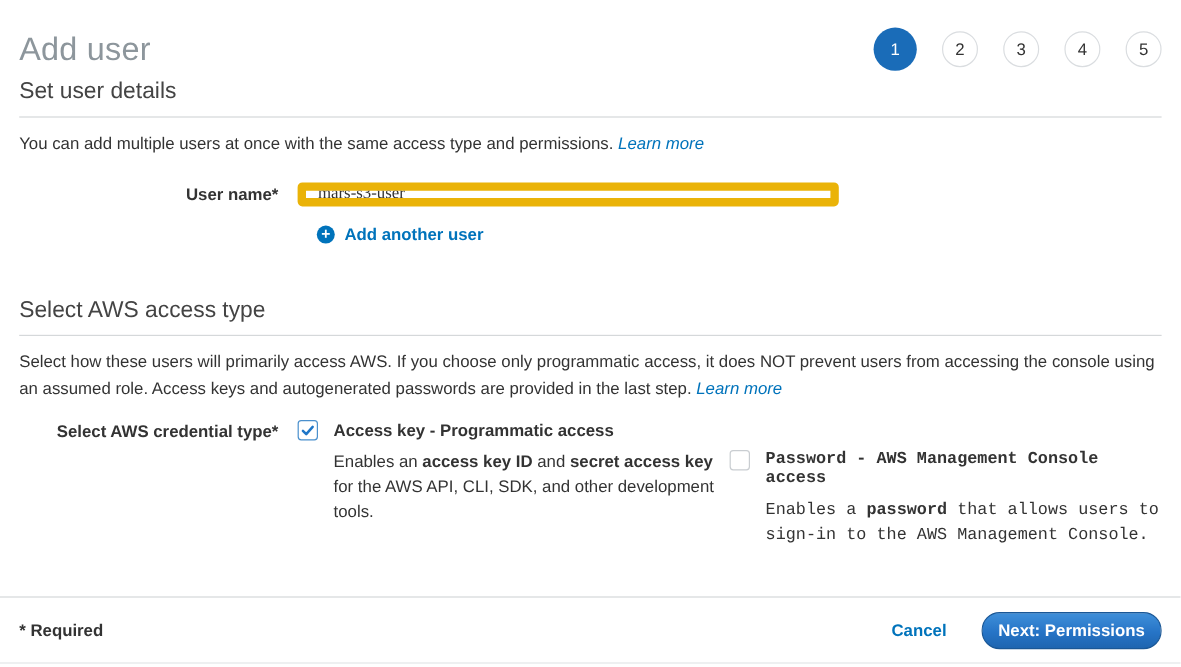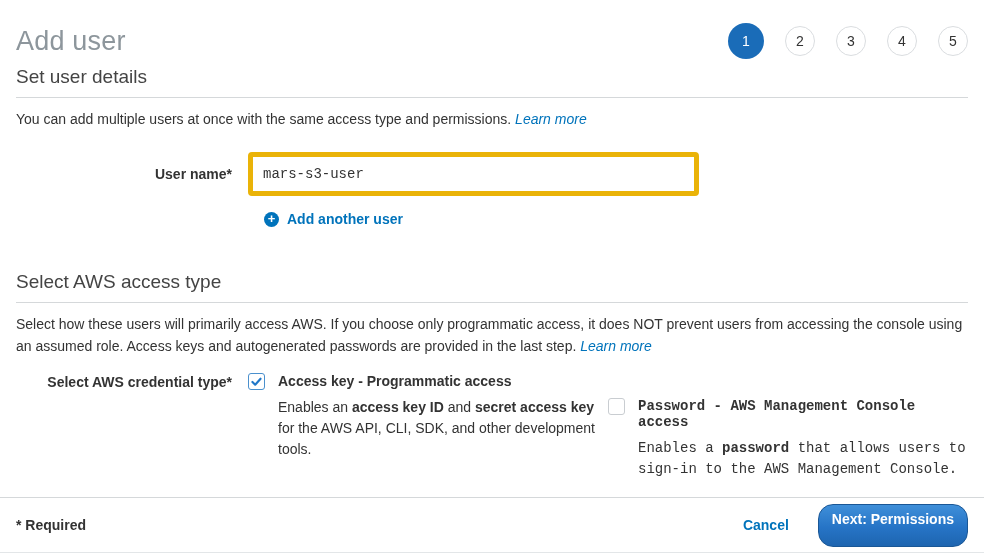--- a/index.html
+++ b/index.html
@@ -83,27 +83,27 @@
     text-align:right;
     font-size:14px;
     font-weight:bold;
     color:#333;
     padding-right:16px;
     flex-shrink:0;
   }
   .form-label.top { align-self:flex-start; padding-top:1px; }
   .text-input {
     width:451px;
-    height:44px;
-    border:5px solid #eab308;
+    height:20px;
+    border:7px solid #eab308;
     border-radius:4px;
     padding:0 10px;
     font-size:14px;
     color:#333;
-    font-family:Liberation Mono, monospace;
+    font-family:Liberation Serif, serif;
     outline:none;
   }
   .add-user-link {
     display:inline-flex;
     align-items:center;
     gap:8px;
     margin:15px 0 0 248px;
     cursor:pointer;
     text-decoration:none;
   }
@@ -187,21 +187,21 @@
     text-decoration:none;
   }
   .primary-button {
     background:linear-gradient(180deg, #3f8fd9 0%, #2674c6 55%, #1e65b0 100%);
     border:1px solid #1a5796;
     border-radius:15px;
     color:#fff;
     font-size:14px;
     font-weight:bold;
     font-family:"Liberation Sans", sans-serif;
-    padding:6px 13px 19px 13px;
+    padding:6px 13px 7px 13px;
     cursor:pointer;
   }
 </style>
 </head>
 <body>
 
 <div class="page">
 
   <div class="header">
     <h1 class="page-title">Add user</h1>

